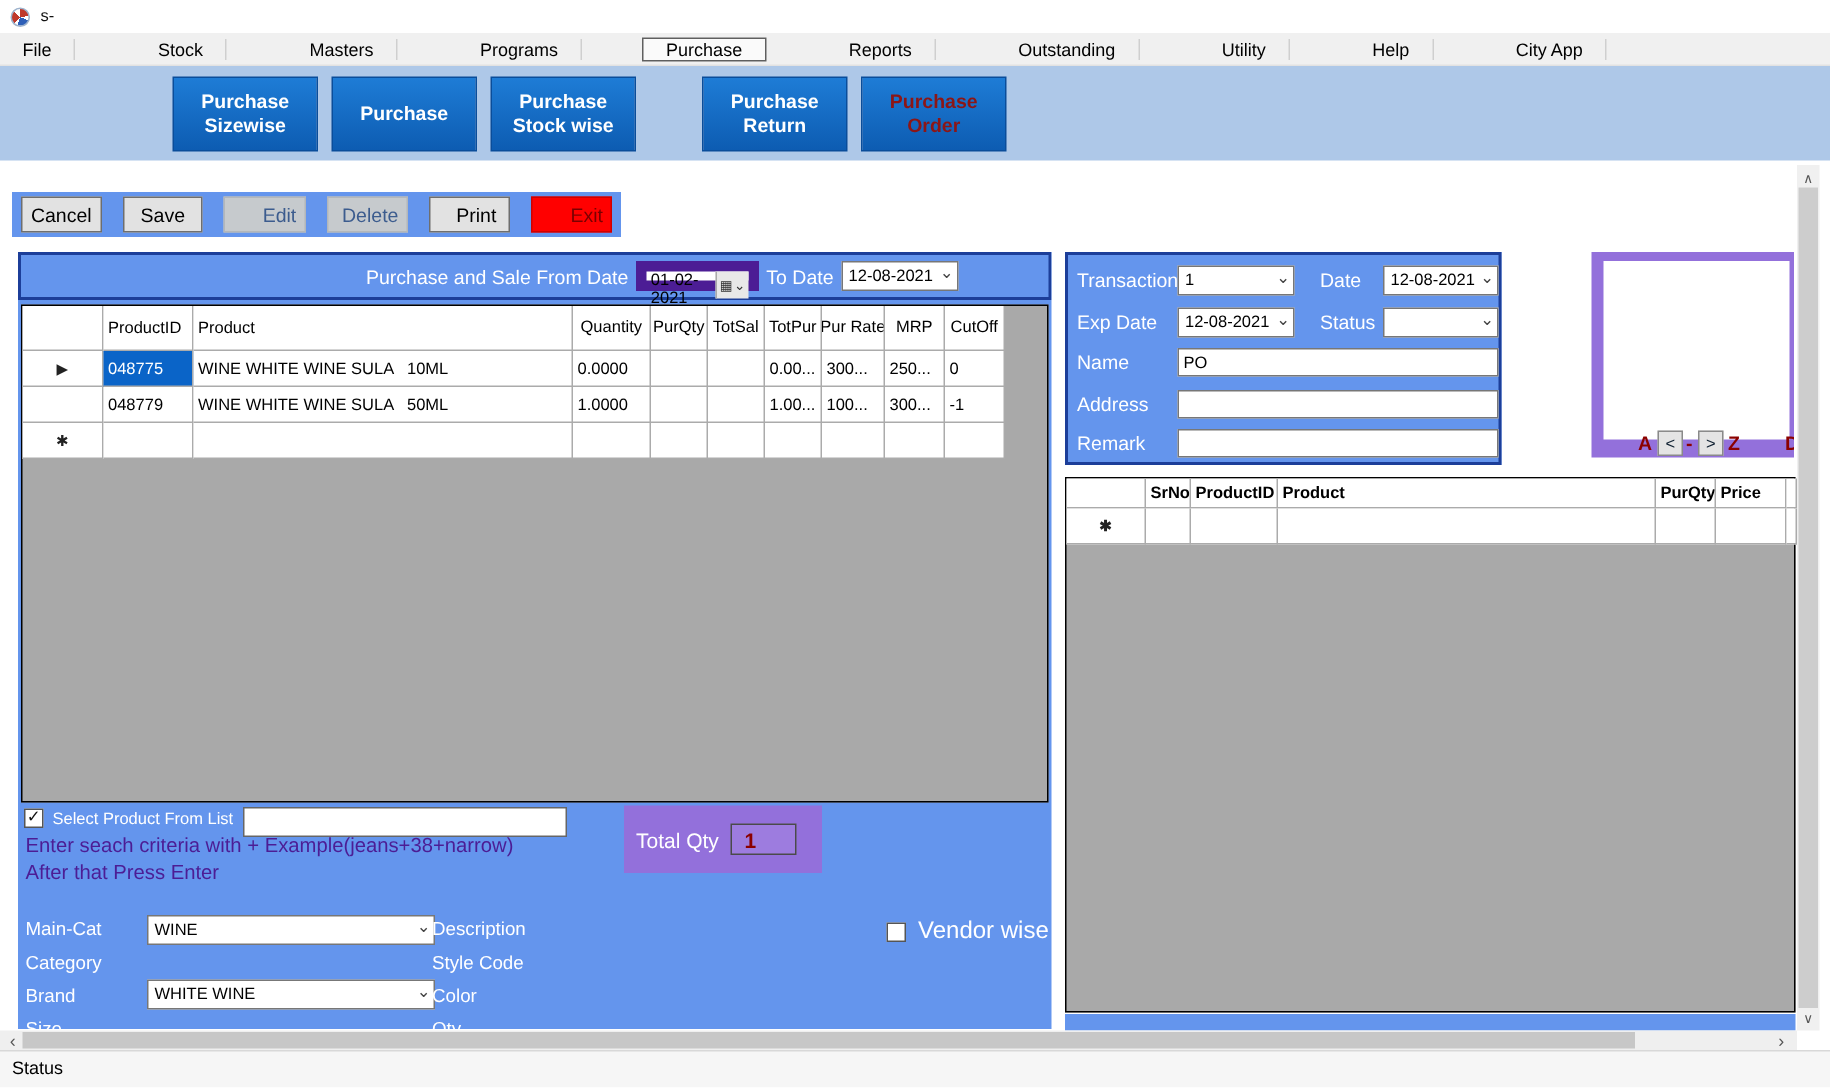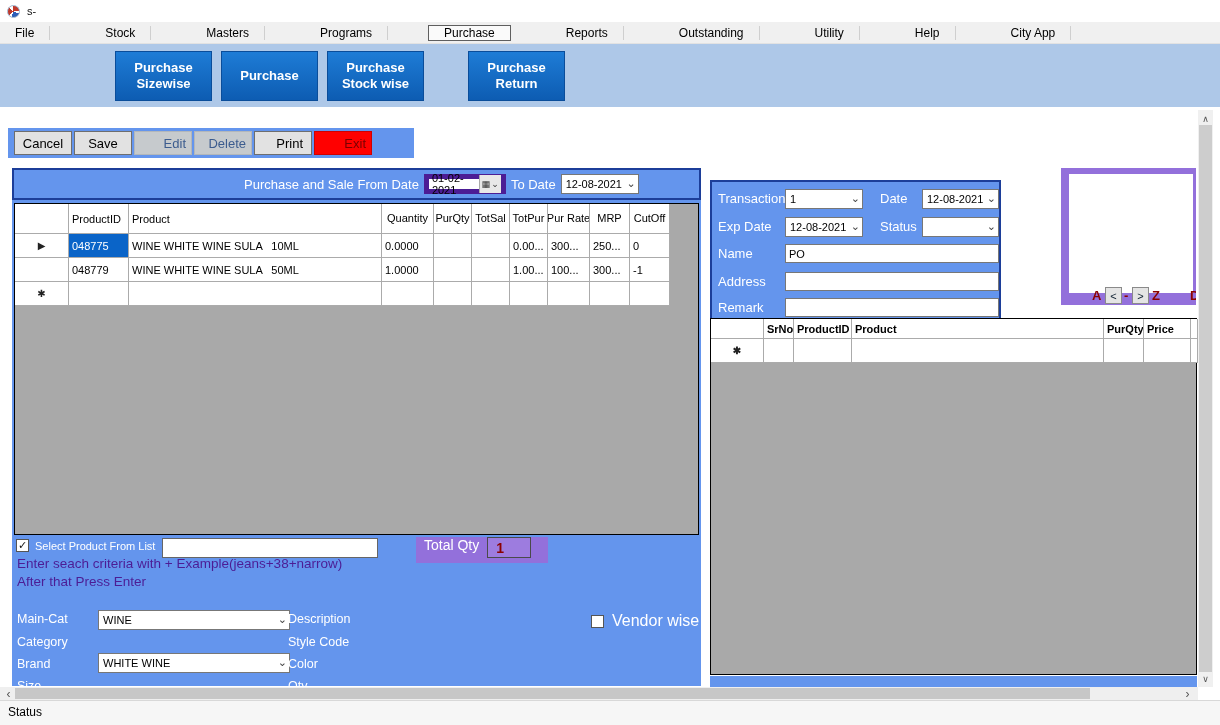--- a/index.html
+++ b/index.html
@@ -14,54 +14,54 @@
   .title-text { font-size:11px; color:#111; }
   
   .menubar { position:absolute; left:0; top:22px; width:1220px; height:22px; background:#f0f0f0; display:flex; align-items:center; border-bottom:1px solid #e2e2e2;gap:40px; }
   .menu-item { display:flex; align-items:center; padding:0 15px; font-size:12px; border-right:1px solid #cfcfcf; cursor:default; }
   .menu-item.active { border:1px solid #5f5f5f; background:#fafafa; }
   
   .bigtoolbar { position:absolute; left:0; top:44px; width:1220px; height:63px; background:#aec8e8; }
   .big-btn { position:absolute; top:7px; width:97px; height:50px; background:linear-gradient(#1e7cd6,#0d5cb2); border:1px solid #0a4d9a; color:#fff; font-weight:bold; font-size:13px; line-height:1.2; display:flex; align-items:center; justify-content:center; text-align:center; padding:0 5px; cursor:default; }
   .big-btn.order { color:#8c1616; }
   
-  .action-strip { position:absolute; left:8px; top:128px; width:406px; height:30px; background:#6495ed; display:flex; align-items:center; gap:2px; padding:0 6px; }
+  .action-strip { position:absolute; left:8px; top:128px; width:406px; height:30px; background:#6495ed; display:flex; align-items:center; gap:14px; padding:0 6px; }
   .act-btn { width:58px; height:24px; font-size:13px; display:flex; align-items:center; justify-content:center; background:#e2e2e2; border:1px solid #6e6e6e; cursor:default; }
   .act-btn.dim { background:#c6cacd; border:1px solid #b3b7ba; color:#3c5c8e; justify-content:flex-end; padding-right:5px; }
   .act-btn.right { justify-content:flex-end; padding-right:8px; }
   .act-btn.exit { background:#ff0000; border:1px solid #cf0000; color:#7a0000; justify-content:flex-end; padding-right:5px; }
   
   .left-panel { position:absolute; left:12px; top:168px; width:689px; height:518px; background:#6495ed; overflow:hidden; }
   .date-strip { position:absolute; left:0; top:0; width:689px; height:32px; border:2px solid #1c3e99; display:flex; align-items:center; gap:5px; padding-left:230px; }
   .lbl { color:#fff; font-size:13px; white-space:nowrap; }
-  .dtp { position:relative; width:82px; height:20px; background:#fff; border:5px solid #4c1d95; display:flex; align-items:center; }
+  .dtp { position:relative; width:82px; height:20px; background:#fff; border:7px solid #4c1d95; display:flex; align-items:flex-start; }
   .dtp-text { font-size:11px; padding-left:3px; flex:1; }
   .dtp-btn { width:22px; height:18px; background:#e8e8e8; border-left:1px solid #aaa; font-size:9px; color:#333; display:flex; align-items:center; justify-content:center; gap:1px; }
   .combo { position:relative; height:20px; background:#fff; border:1px solid #777; font-size:11px; display:flex; align-items:center; padding:0 15px 0 4px; overflow:hidden; white-space:nowrap; }
   .chev { position:absolute; right:2px; top:50%; transform:translateY(-58%); font-size:11px; color:#444; line-height:1; }
   
   .grid1 { position:absolute; left:2px; top:35px; width:685px; height:332px; background:#a9a9a9; border:1px solid #000; display:grid; grid-template-columns:54px 60px 253px 52px 38px 38px 38px 42px 40px 40px; grid-template-rows:30px 24px 24px 24px; align-content:start; justify-content:start; }
   .g1c { background:#fff; border-right:1px solid #ababab; border-bottom:1px solid #ababab; font-size:11px; padding:2px 3px; overflow:hidden; white-space:pre; display:flex; align-items:center; }
   .g1c.h { font-size:11px; }
   .g1c.c { justify-content:center; text-align:center; line-height:1.1; }
   .g1c.ind { justify-content:center; font-size:10px; color:#222; }
   .g1c.sel { background:#0a64c8; color:#fff; }
   
   .chkbox { width:13px; height:13px; background:#fff; border:1px solid #555; font-size:11px; line-height:11px; text-align:center; color:#111; }
   .spl-label { color:#fff; font-size:11px; }
   .search-input { position:absolute; left:150px; top:370px; width:216px; height:20px; border:1px solid #666; background:#fff; font-size:11px; padding:0 3px; font-family:"Liberation Sans",sans-serif; }
-  .totalqty { position:absolute; left:404px; top:369px; width:132px; height:26px; background:#9370db; display:flex; gap:8px; padding-left:8px; }
+  .totalqty { position:absolute; left:404px; top:369px; width:132px; height:45px; background:#9370db; display:flex; align-items:center; gap:8px; padding-left:8px; }
   .tq-label { color:#fff; font-size:14px; }
   .tq-box { width:44px; height:21px; background:#9d7cdf; border:1px solid #4a4a4a; color:#8b0000; font-weight:bold; font-size:14px; display:flex; align-items:center; padding-left:8px; }
   .hint { position:absolute; left:5px; color:#4c1d95; font-size:13.5px; white-space:nowrap; }
   .filter-label { position:absolute; color:#fff; font-size:12.5px; }
   .vendor { position:absolute; left:579px; top:444px; display:flex; align-items:center; gap:8px; }
   .vendor .spl-label { font-size:16px; }
   
-  .order-form { position:absolute; left:710px; top:180px; width:291px; height:142px; background:#6495ed; border:2px solid #1c3e99; }
+  .order-form { position:absolute; left:710px; top:168px; width:291px; height:142px; background:#6495ed; border:2px solid #1c3e99; }
   .of-label { position:absolute; color:#fff; font-size:13px; white-space:nowrap; }
   .of-input { position:absolute; height:19px; border:1px solid #777; background:#fff; font-size:11px; padding:0 3px; font-family:"Liberation Sans",sans-serif; }
   
   .alpha-panel { position:absolute; left:1061px; top:168px; width:135px; height:137px; background:#9370db; overflow:hidden; }
   .preview-box { position:absolute; left:8px; top:6px; width:124px; height:119px; background:#fff; }
   .alpha-letter { position:absolute; top:120px; color:#8b0000; font-weight:bold; font-size:13px; }
   .nav-btn { position:absolute; top:119px; width:17px; height:17px; background:#e4e4e4; border:1px solid #8a8a8a; font-size:11px; color:#123; display:flex; align-items:center; justify-content:center; cursor:default; }
   
   .grid2 { position:absolute; left:710px; top:318px; width:487px; height:357px; background:#a9a9a9; border:1px solid #000; display:grid; grid-template-columns:53px 30px 58px 252px 40px 47px 5px; grid-template-rows:20px 24px; align-content:start; justify-content:start;font-weight:bold; }
   .blue-strip { position:absolute; left:710px; top:676px; width:487px; height:11px; background:#6495ed; }
@@ -92,20 +92,21 @@
   <div class="menu-item">Utility</div>
   <div class="menu-item">Help</div>
   <div class="menu-item">City App</div>
 </div>
 
 <div class="bigtoolbar">
   <div class="big-btn" style="left:115px">Purchase Sizewise</div>
   <div class="big-btn" style="left:221px">Purchase</div>
   <div class="big-btn" style="left:327px">Purchase Stock wise</div>
   <div class="big-btn" style="left:468px">Purchase Return</div>
+  <div class="big-btn order" style="left:574px">Purchase Order</div>
 </div>
 
 <div class="action-strip">
   <div class="act-btn">Cancel</div>
   <div class="act-btn">Save</div>
   <div class="act-btn dim">Edit</div>
   <div class="act-btn dim">Delete</div>
   <div class="act-btn right">Print</div>
   <div class="act-btn exit">Exit</div>
 </div>

